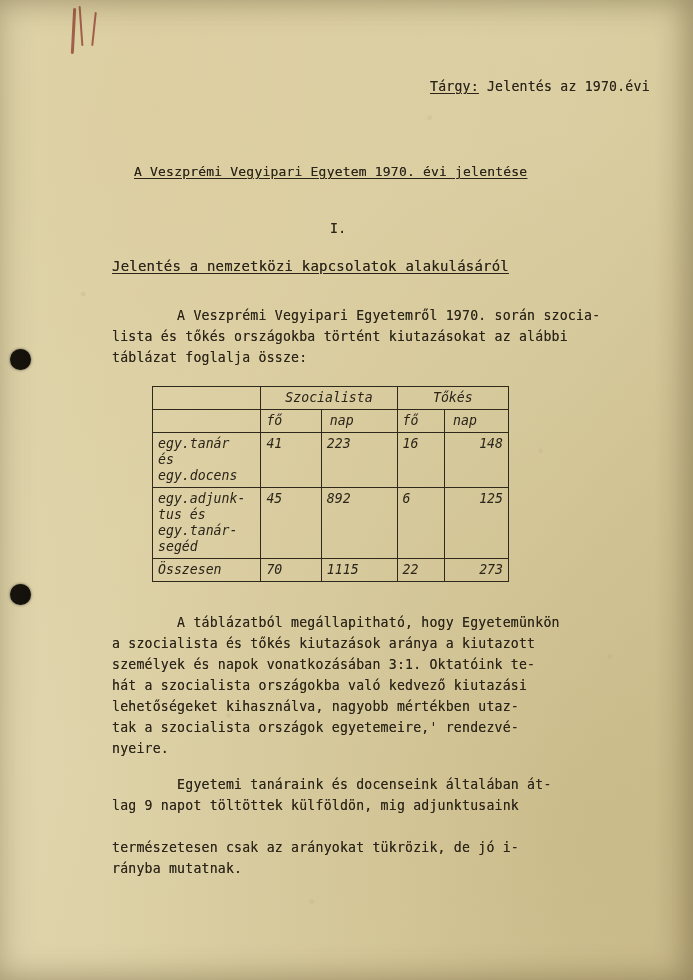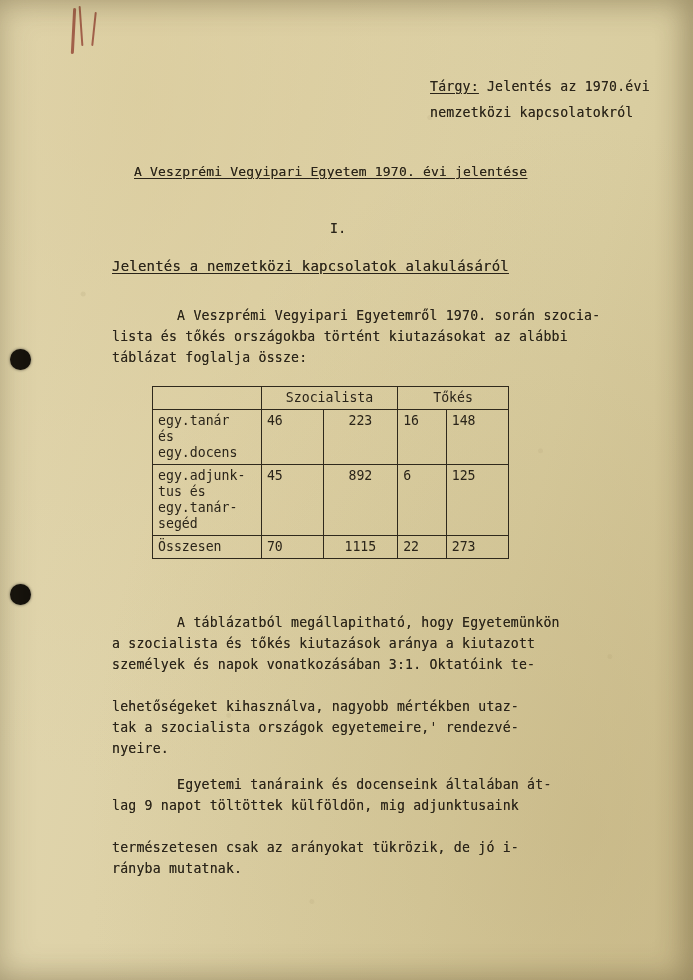--- a/index.html
+++ b/index.html
@@ -83,77 +83,84 @@
 
   
   .tbl {
     position: absolute;
     left: 152px;
     top: 386px;
     width: 357px;
     border-collapse: collapse;
     font-size: 13.2px;
     color: #2a2419;
+    font-style: italic;
   }
   .tbl td {
     border: 1px solid #2f291c;
     padding: 3px 5px;
     vertical-align: top;
     line-height: 16px;
     white-space: pre-line;
   }
   .c-label { width: 104px; }
   .c-fo { width: 62px; text-align: left; }
-  .c-nap { width: 74px; text-align: center; padding-right: 12px; }
+  .c-nap { width: 74px; text-align: left; padding-right: 12px; }
   .c-fo2 { width: 50px; text-align: left; }
-  .c-nap2 { width: 67px; text-align: left; }
+  .c-nap2 { width: 67px; text-align: right; }
   .hdr-center { text-align: center; }
   .tall { height: 44px; }
   .taller { height: 58px; }
 </style>
 </head>
 <body>
 
 <div class="page">
   <div class="grain"></div>
 
   <div class="redmark m1"></div>
   <div class="redmark m2"></div>
   <div class="redmark m3"></div>
 
   <div class="hole h1"></div>
   <div class="hole h2"></div>
 
   <div class="content">
 
     <div class="line" style="left:430px; top:78px;"><span class="subject-label">Tárgy:</span><span> Jelentés az 1970.évi</span></div>
-    <div class="line" style="left:430px; top:104px;">nemzetközi kapcsolatokról</div>
 
     <div class="line u" style="left:134px; top:163px; font-size:13px;">A Veszprémi Vegyipari Egyetem 1970. évi jelentése</div>
 
     <div class="line" style="left:330px; top:220px;">I.</div>
 
     <div class="line u" style="left:112px; top:258px; font-size:14px;">Jelentés a nemzetközi kapcsolatok alakulásáról</div>
 
     <div class="line" style="left:112px; top:307px;">        A Veszprémi Vegyipari Egyetemről 1970. során szocia-</div>
     <div class="line" style="left:112px; top:328px;">lista és tőkés országokba történt kiutazásokat az alábbi</div>
     <div class="line" style="left:112px; top:349px;">táblázat foglalja össze:</div>
 
     <table class="tbl">
       <tbody>
         <tr>
           <td class="c-label"></td>
           <td class="c-fo hdr-center" colspan="2">Szocialista</td>
           <td class="c-fo2 hdr-center" colspan="2">Tőkés</td>
         </tr>
+        <tr>
+          <td class="c-label"></td>
+          <td class="c-fo">fő</td>
+          <td class="c-nap" style="text-align:left; padding-left:8px;">nap</td>
+          <td class="c-fo2">fő</td>
+          <td class="c-nap2" style="text-align:left; padding-left:8px;">nap</td>
+        </tr>
         <tr class="tall">
           <td class="c-label">egy.tanár
 és
 egy.docens</td>
-          <td class="c-fo">46</td>
+          <td class="c-fo">41</td>
           <td class="c-nap">223</td>
           <td class="c-fo2">16</td>
           <td class="c-nap2">148</td>
         </tr>
         <tr class="taller">
           <td class="c-label">egy.adjunk-
 tus és
 egy.tanár-
 segéd</td>
           <td class="c-fo">45</td>
@@ -167,20 +174,21 @@
           <td class="c-nap">1115</td>
           <td class="c-fo2">22</td>
           <td class="c-nap2">273</td>
         </tr>
       </tbody>
     </table>
 
     <div class="line" style="left:112px; top:614px;">        A táblázatból megállapitható, hogy Egyetemünkön</div>
     <div class="line" style="left:112px; top:635px;">a szocialista és tőkés kiutazások aránya a kiutazott</div>
     <div class="line" style="left:112px; top:656px;">személyek és napok vonatkozásában 3:1. Oktatóink te-</div>
+    <div class="line" style="left:112px; top:677px;">hát a szocialista országokba való kedvező kiutazási</div>
     <div class="line" style="left:112px; top:698px;">lehetőségeket kihasználva, nagyobb mértékben utaz-</div>
     <div class="line" style="left:112px; top:719px;">tak a szocialista országok egyetemeire,' rendezvé-</div>
     <div class="line" style="left:112px; top:740px;">nyeire.</div>
 
     <div class="line" style="left:112px; top:776px;">        Egyetemi tanáraink és docenseink általában át-</div>
     <div class="line" style="left:112px; top:797px;">lag 9 napot töltöttek külföldön, mig adjunktusaink</div>
     <div class="line" style="left:112px; top:839px;">természetesen csak az arányokat tükrözik, de jó i-</div>
     <div class="line" style="left:112px; top:860px;">rányba mutatnak.</div>
 
   </div>

